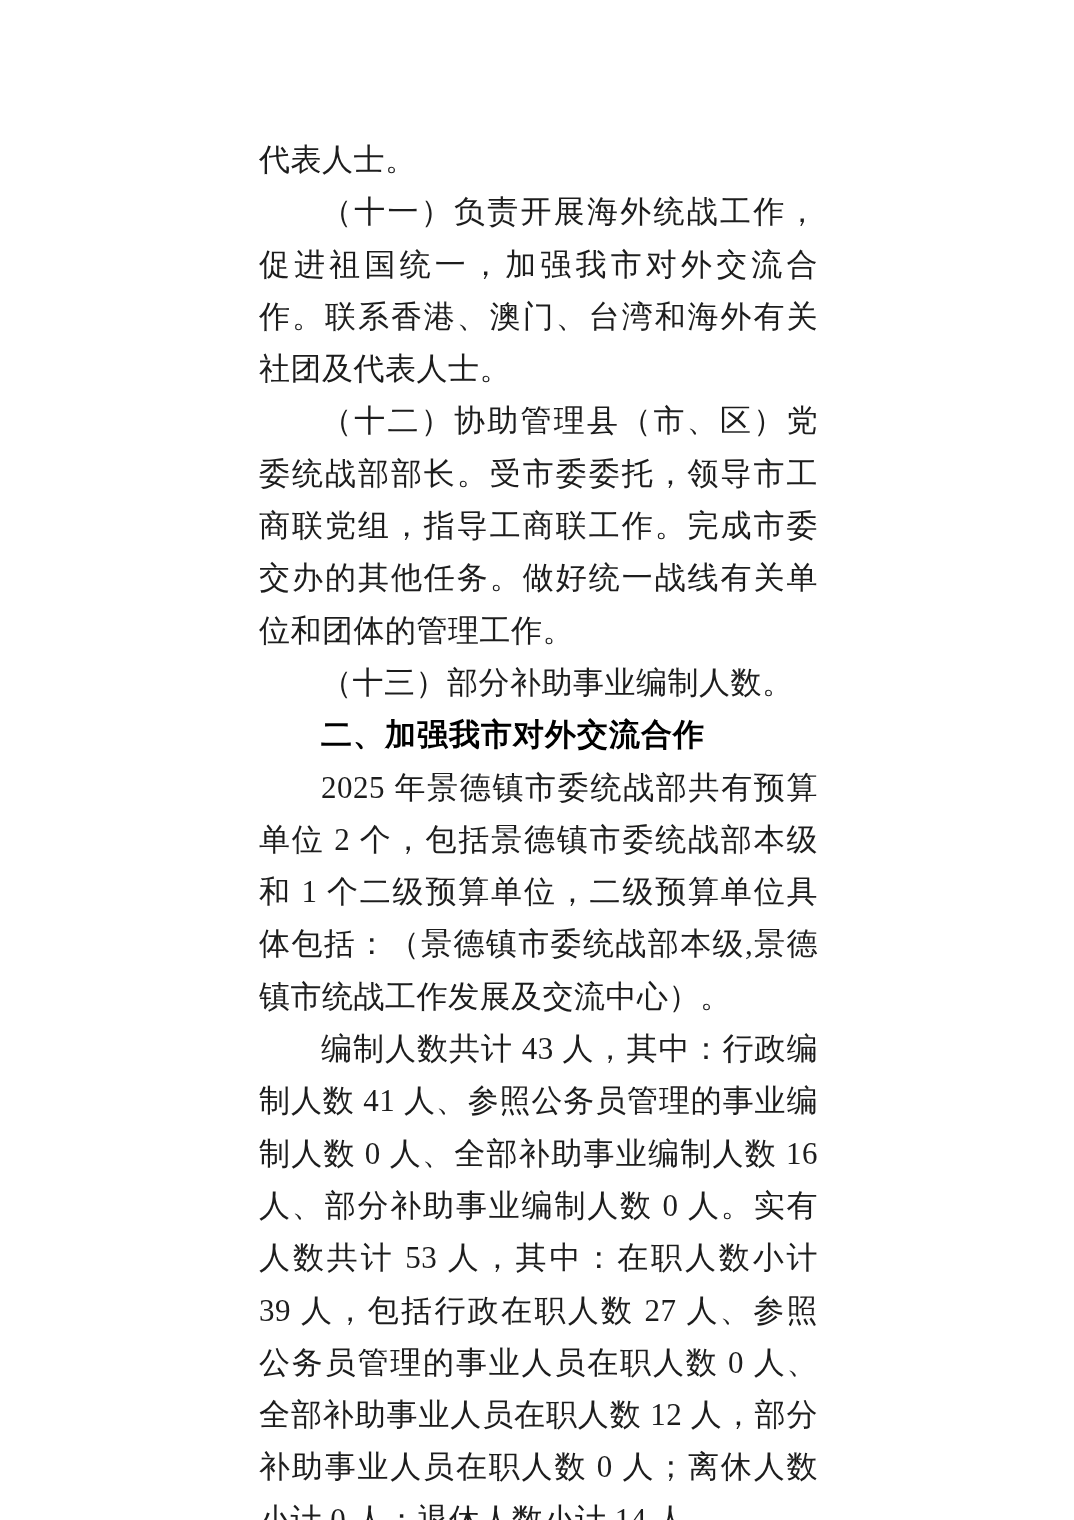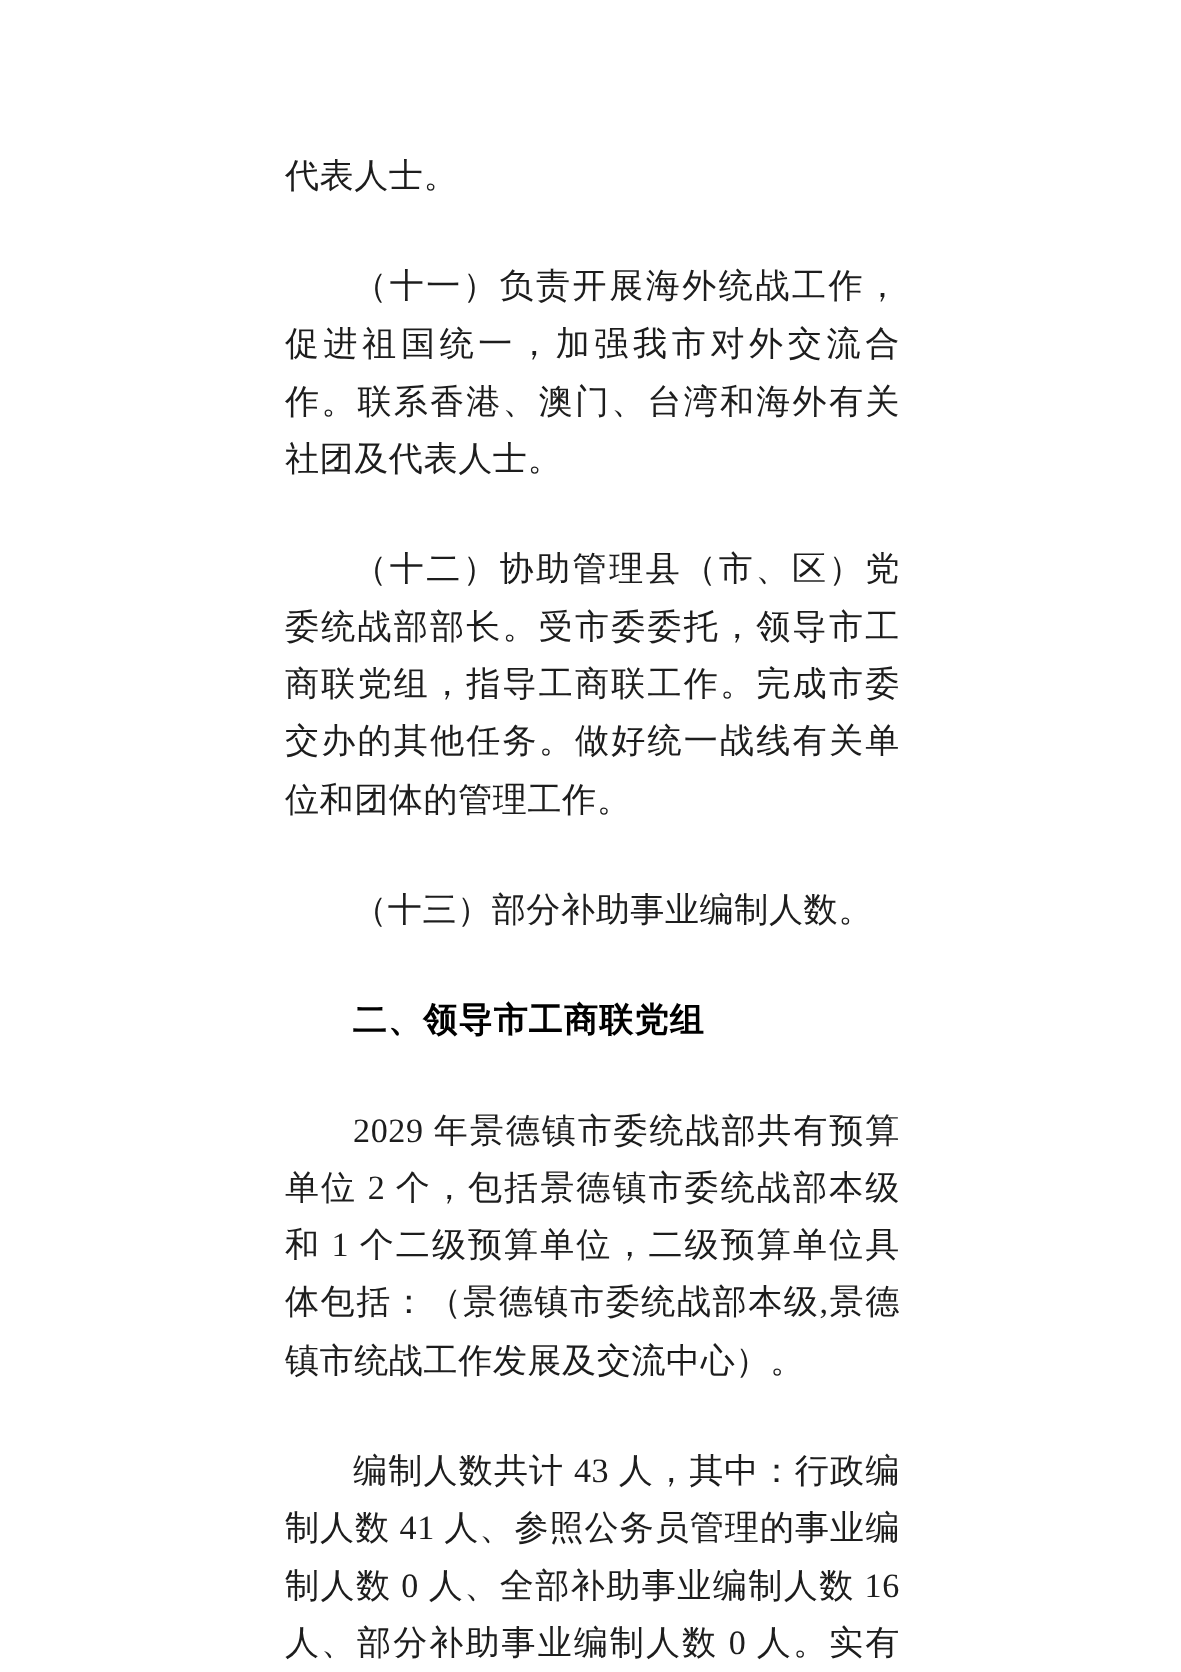--- a/index.html
+++ b/index.html
@@ -22,36 +22,35 @@
     font-family: "Liberation Serif", serif;
     font-size: 31px;
     line-height: 52.3px;
     color: #1d1d1d;
     text-align: justify;
     text-justify: inter-ideograph;
     letter-spacing: 0.5px;
   }
   .para.indent {
     text-indent: 2em;
-    margin-top: 48px;
   }
   .para.heading {
     font-family: "Liberation Sans", sans-serif;
     font-weight: 700;
     color: #000000;
     text-align: left;
     letter-spacing: 1px;
   }
 </style>
 </head>
 <body>
 
 <div class="page">
   <div>
       <p class="para body">代表人士。</p>
       <p class="para body indent">（十一）负责开展海外统战工作，促进祖国统一，加强我市对外交流合作。联系香港、澳门、台湾和海外有关社团及代表人士。</p>
       <p class="para body indent">（十二）协助管理县（市、区）党委统战部部长。受市委委托，领导市工商联党组，指导工商联工作。完成市委交办的其他任务。做好统一战线有关单位和团体的管理工作。</p>
       <p class="para body indent">（十三）部分补助事业编制人数。</p>
-      <p class="para heading indent">二、领导市工商联党组</p>
-      <p class="para body indent">2029 年景德镇市委统战部共有预算单位 2 个，包括景德镇市委统战部本级和 1 个二级预算单位，二级预算单位具体包括：（景德镇市委统战部本级,景德镇市统战工作发展及交流中心）。</p>
+      <p class="para heading indent">二、加强我市对外交流合作</p>
+      <p class="para body indent">2025 年景德镇市委统战部共有预算单位 2 个，包括景德镇市委统战部本级和 1 个二级预算单位，二级预算单位具体包括：（景德镇市委统战部本级,景德镇市统战工作发展及交流中心）。</p>
       <p class="para body indent">编制人数共计 43 人，其中：行政编制人数 41 人、参照公务员管理的事业编制人数 0 人、全部补助事业编制人数 16 人、部分补助事业编制人数 0 人。实有人数共计 53 人，其中：在职人数小计 39 人，包括行政在职人数 27 人、参照公务员管理的事业人员在职人数 0 人、全部补助事业人员在职人数 12 人，部分补助事业人员在职人数 0 人；离休人数小计 0 人；退休人数小计 14 人。</p>
     </div>
 </div>
 
 </body></html>

